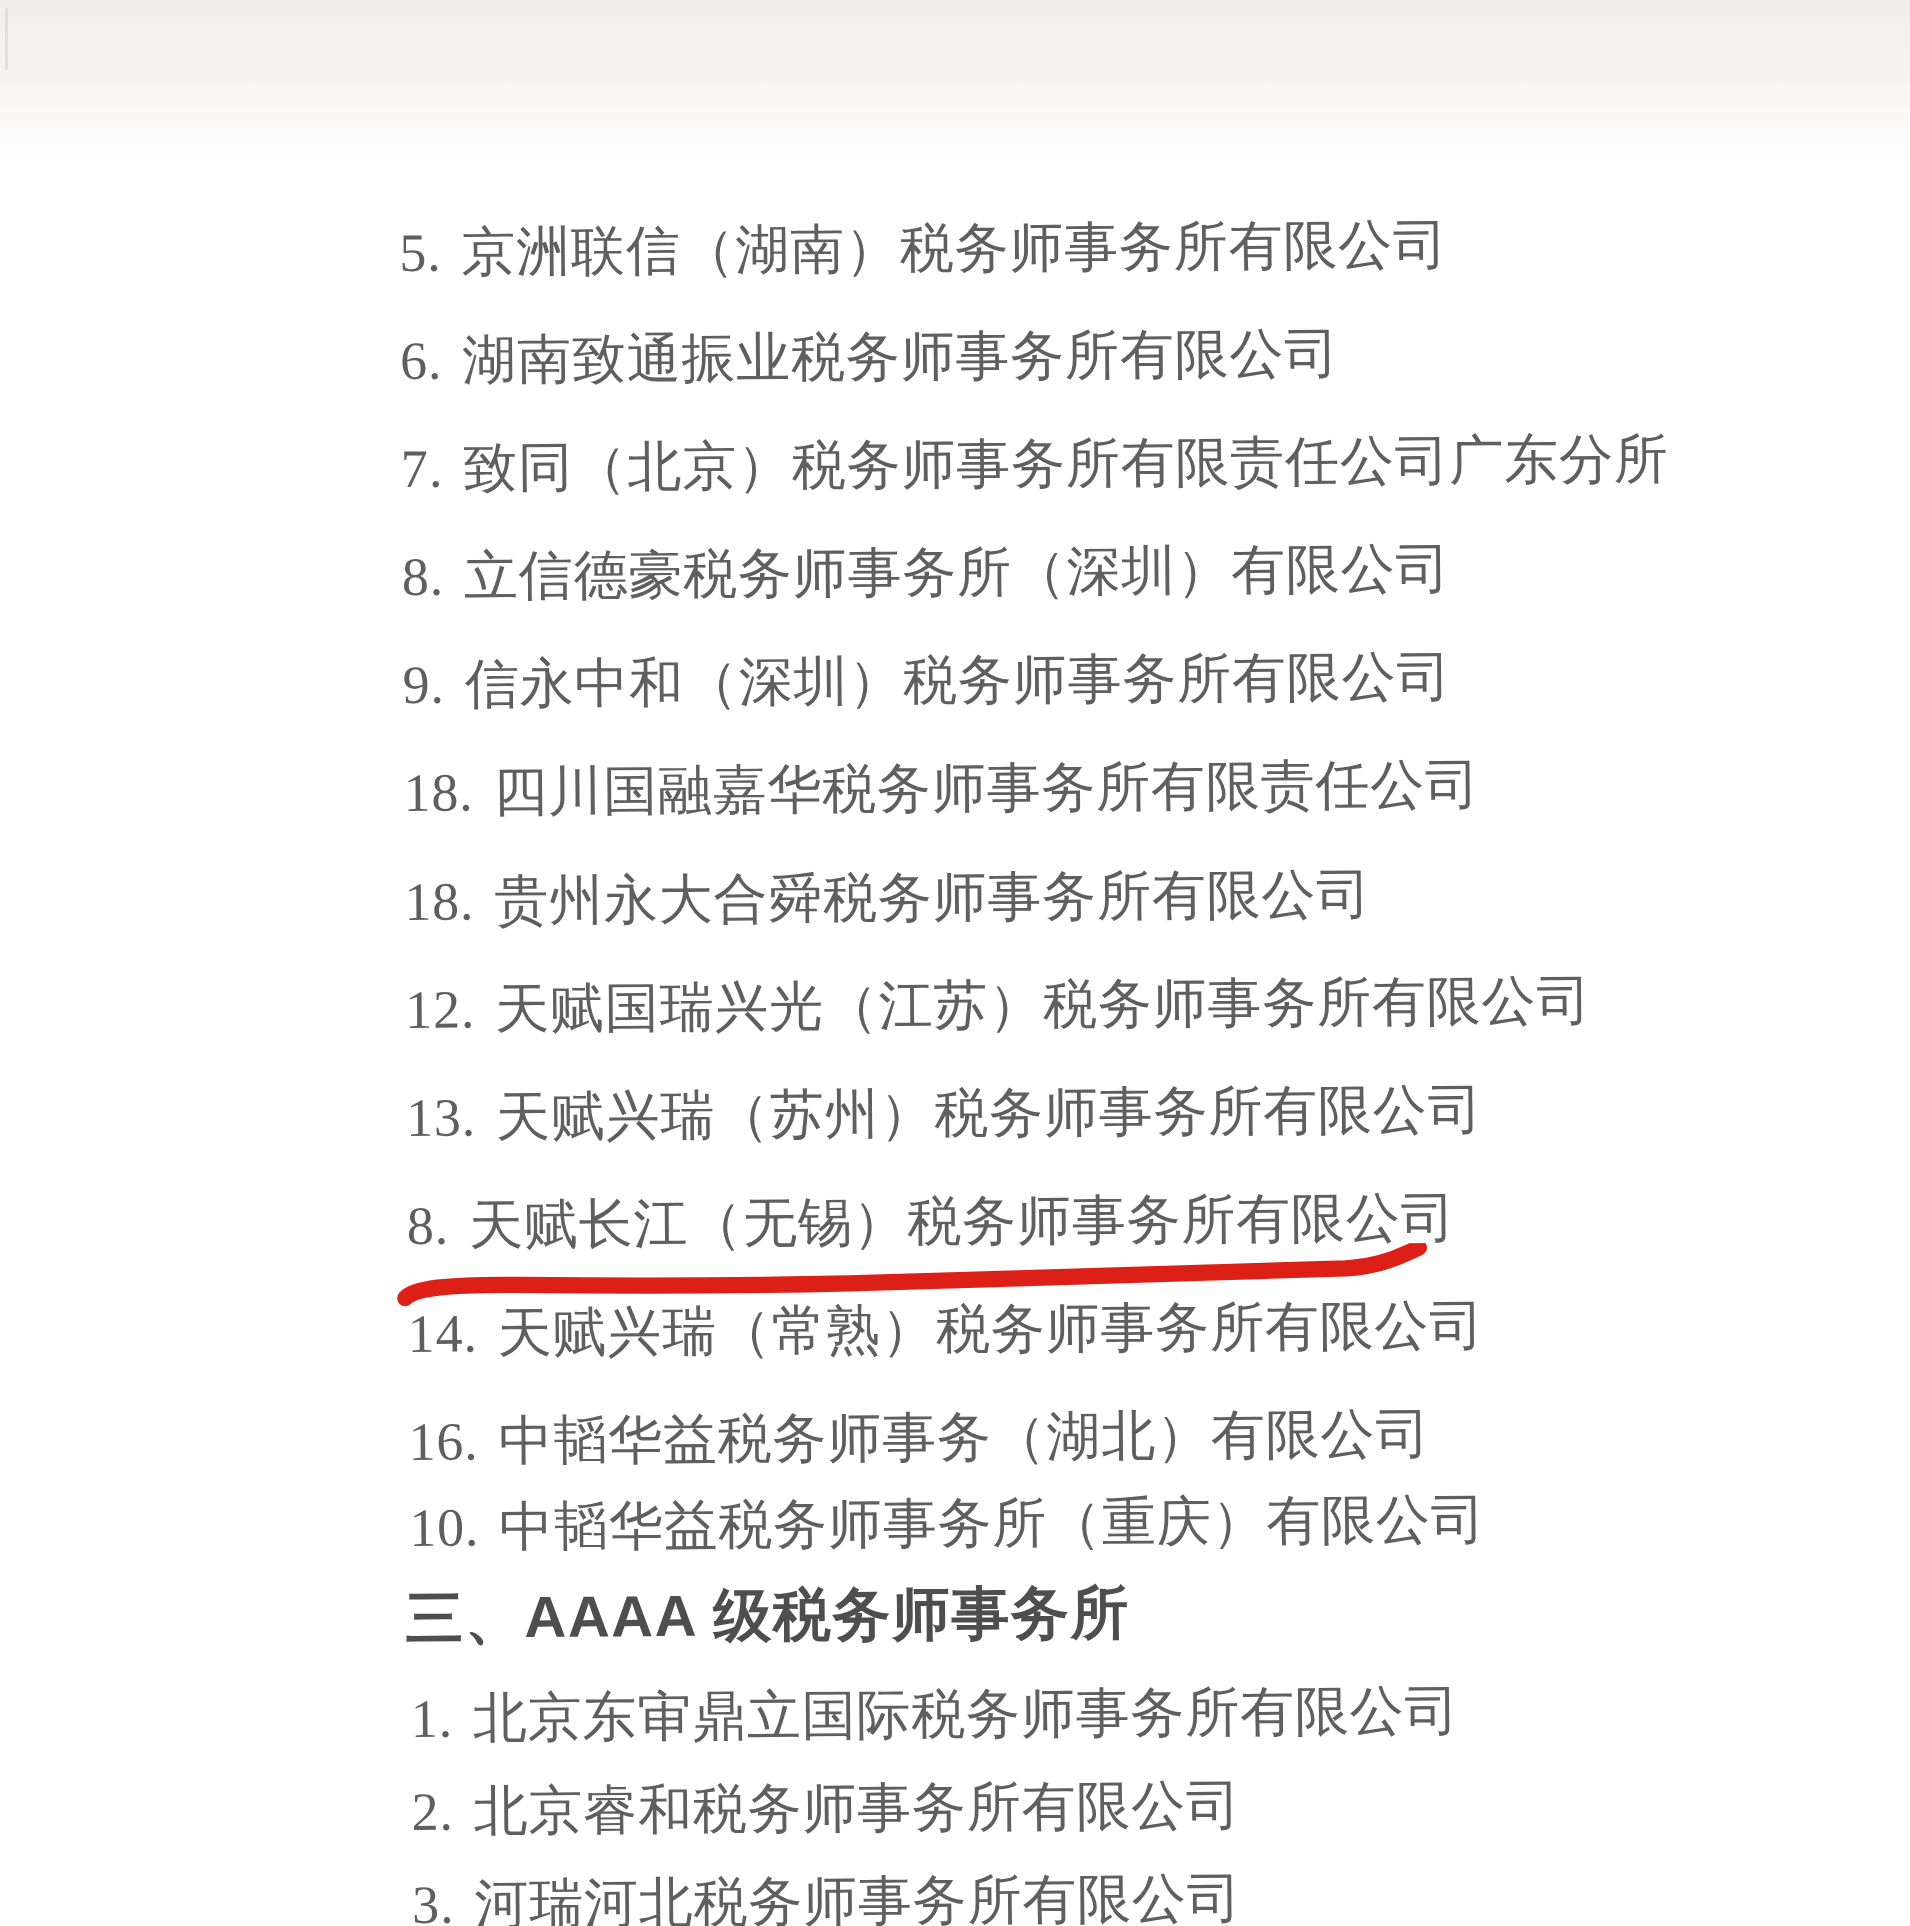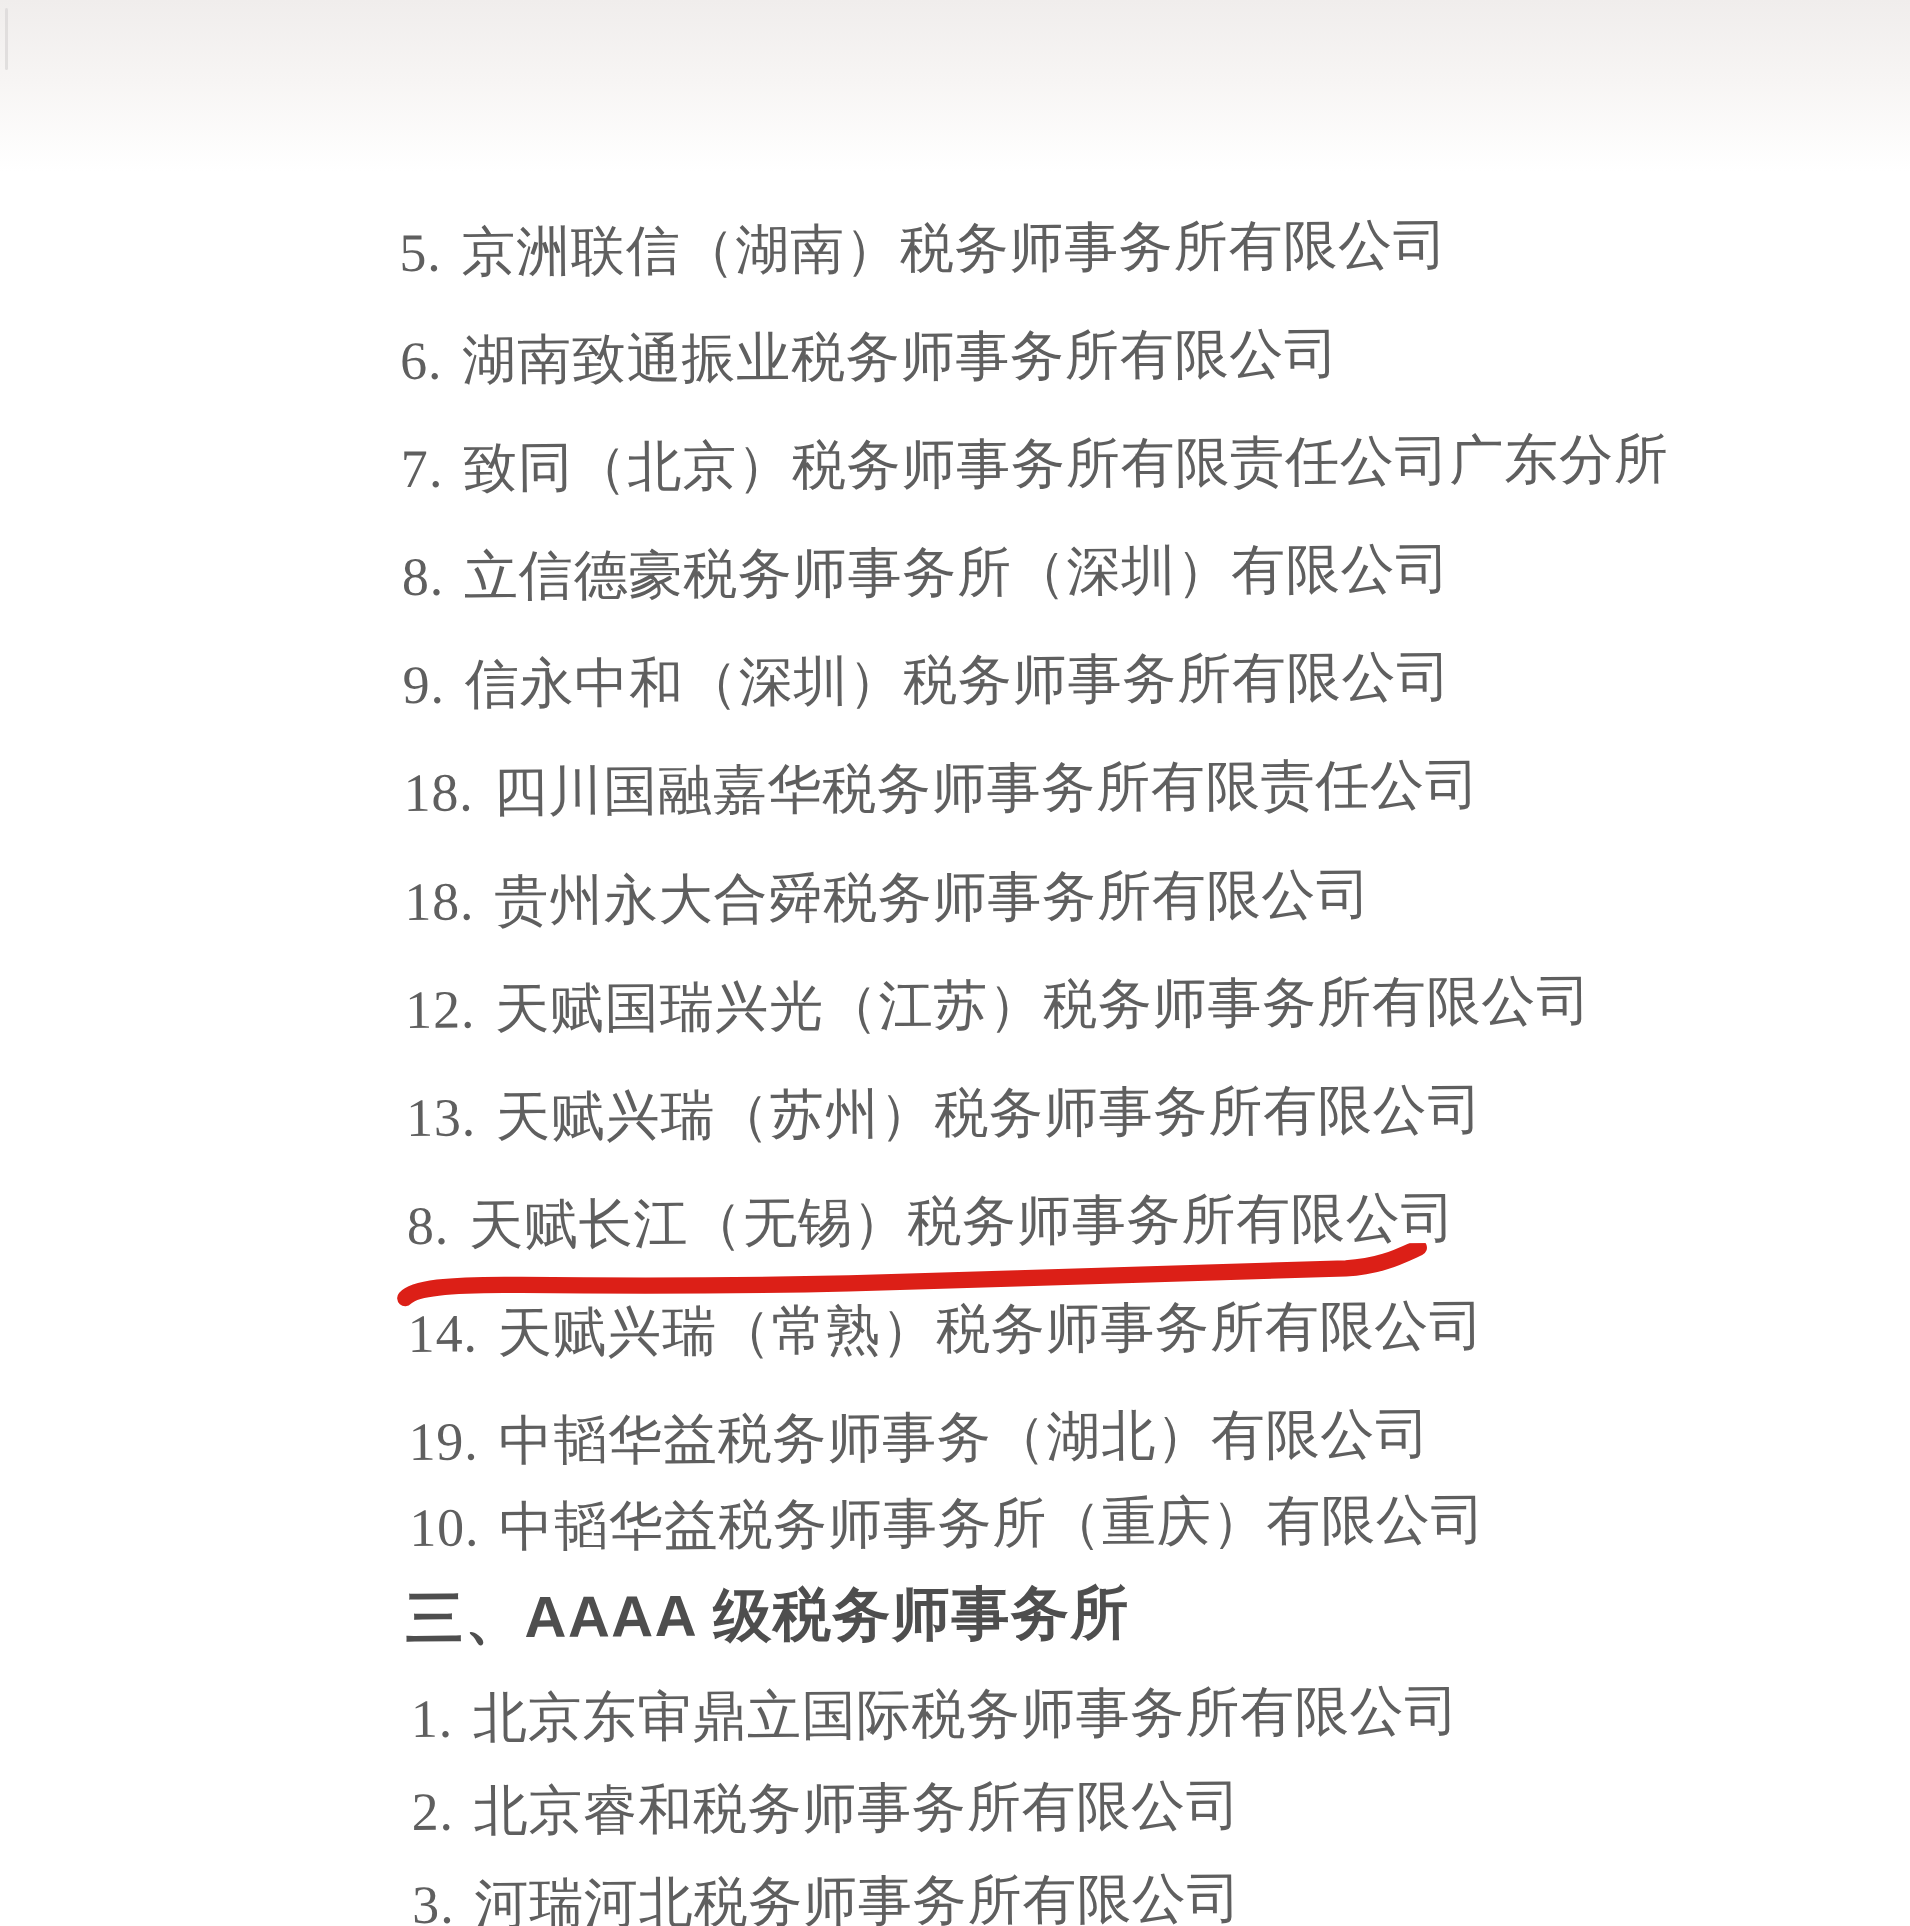--- a/index.html
+++ b/index.html
@@ -132,21 +132,21 @@
     <span class="num">8.</span><span class="name">天赋长江（无锡）税务师事务所有限公司</span>
     <svg class="underline-svg" viewBox="0 0 2780 150" preserveAspectRatio="none">
       <path d="M 28 122 C 50 98, 130 86, 330 90 C 620 96, 950 100, 1400 88 C 1800 78, 2250 72, 2470 64 C 2560 60, 2610 34, 2660 12" fill="none" stroke="#dc1f17" stroke-width="42" stroke-linecap="round"></path>
     </svg>
   </div>
         <div class="item">
     <span class="num">14.</span><span class="name">天赋兴瑞（常熟）税务师事务所有限公司</span>
     
   </div>
         <div class="item">
-    <span class="num">19.</span><span class="name">中韬华益税务师事务（湖北）有限公司</span>
+    <span class="num">16.</span><span class="name">中韬华益税务师事务（湖北）有限公司</span>
     
   </div>
         <div class="item">
     <span class="num">10.</span><span class="name">中韬华益税务师事务所（重庆）有限公司</span>
     
   </div>
       </div>
 
     <div class="heading">三、AAAA 级税务师事务所</div>
 

